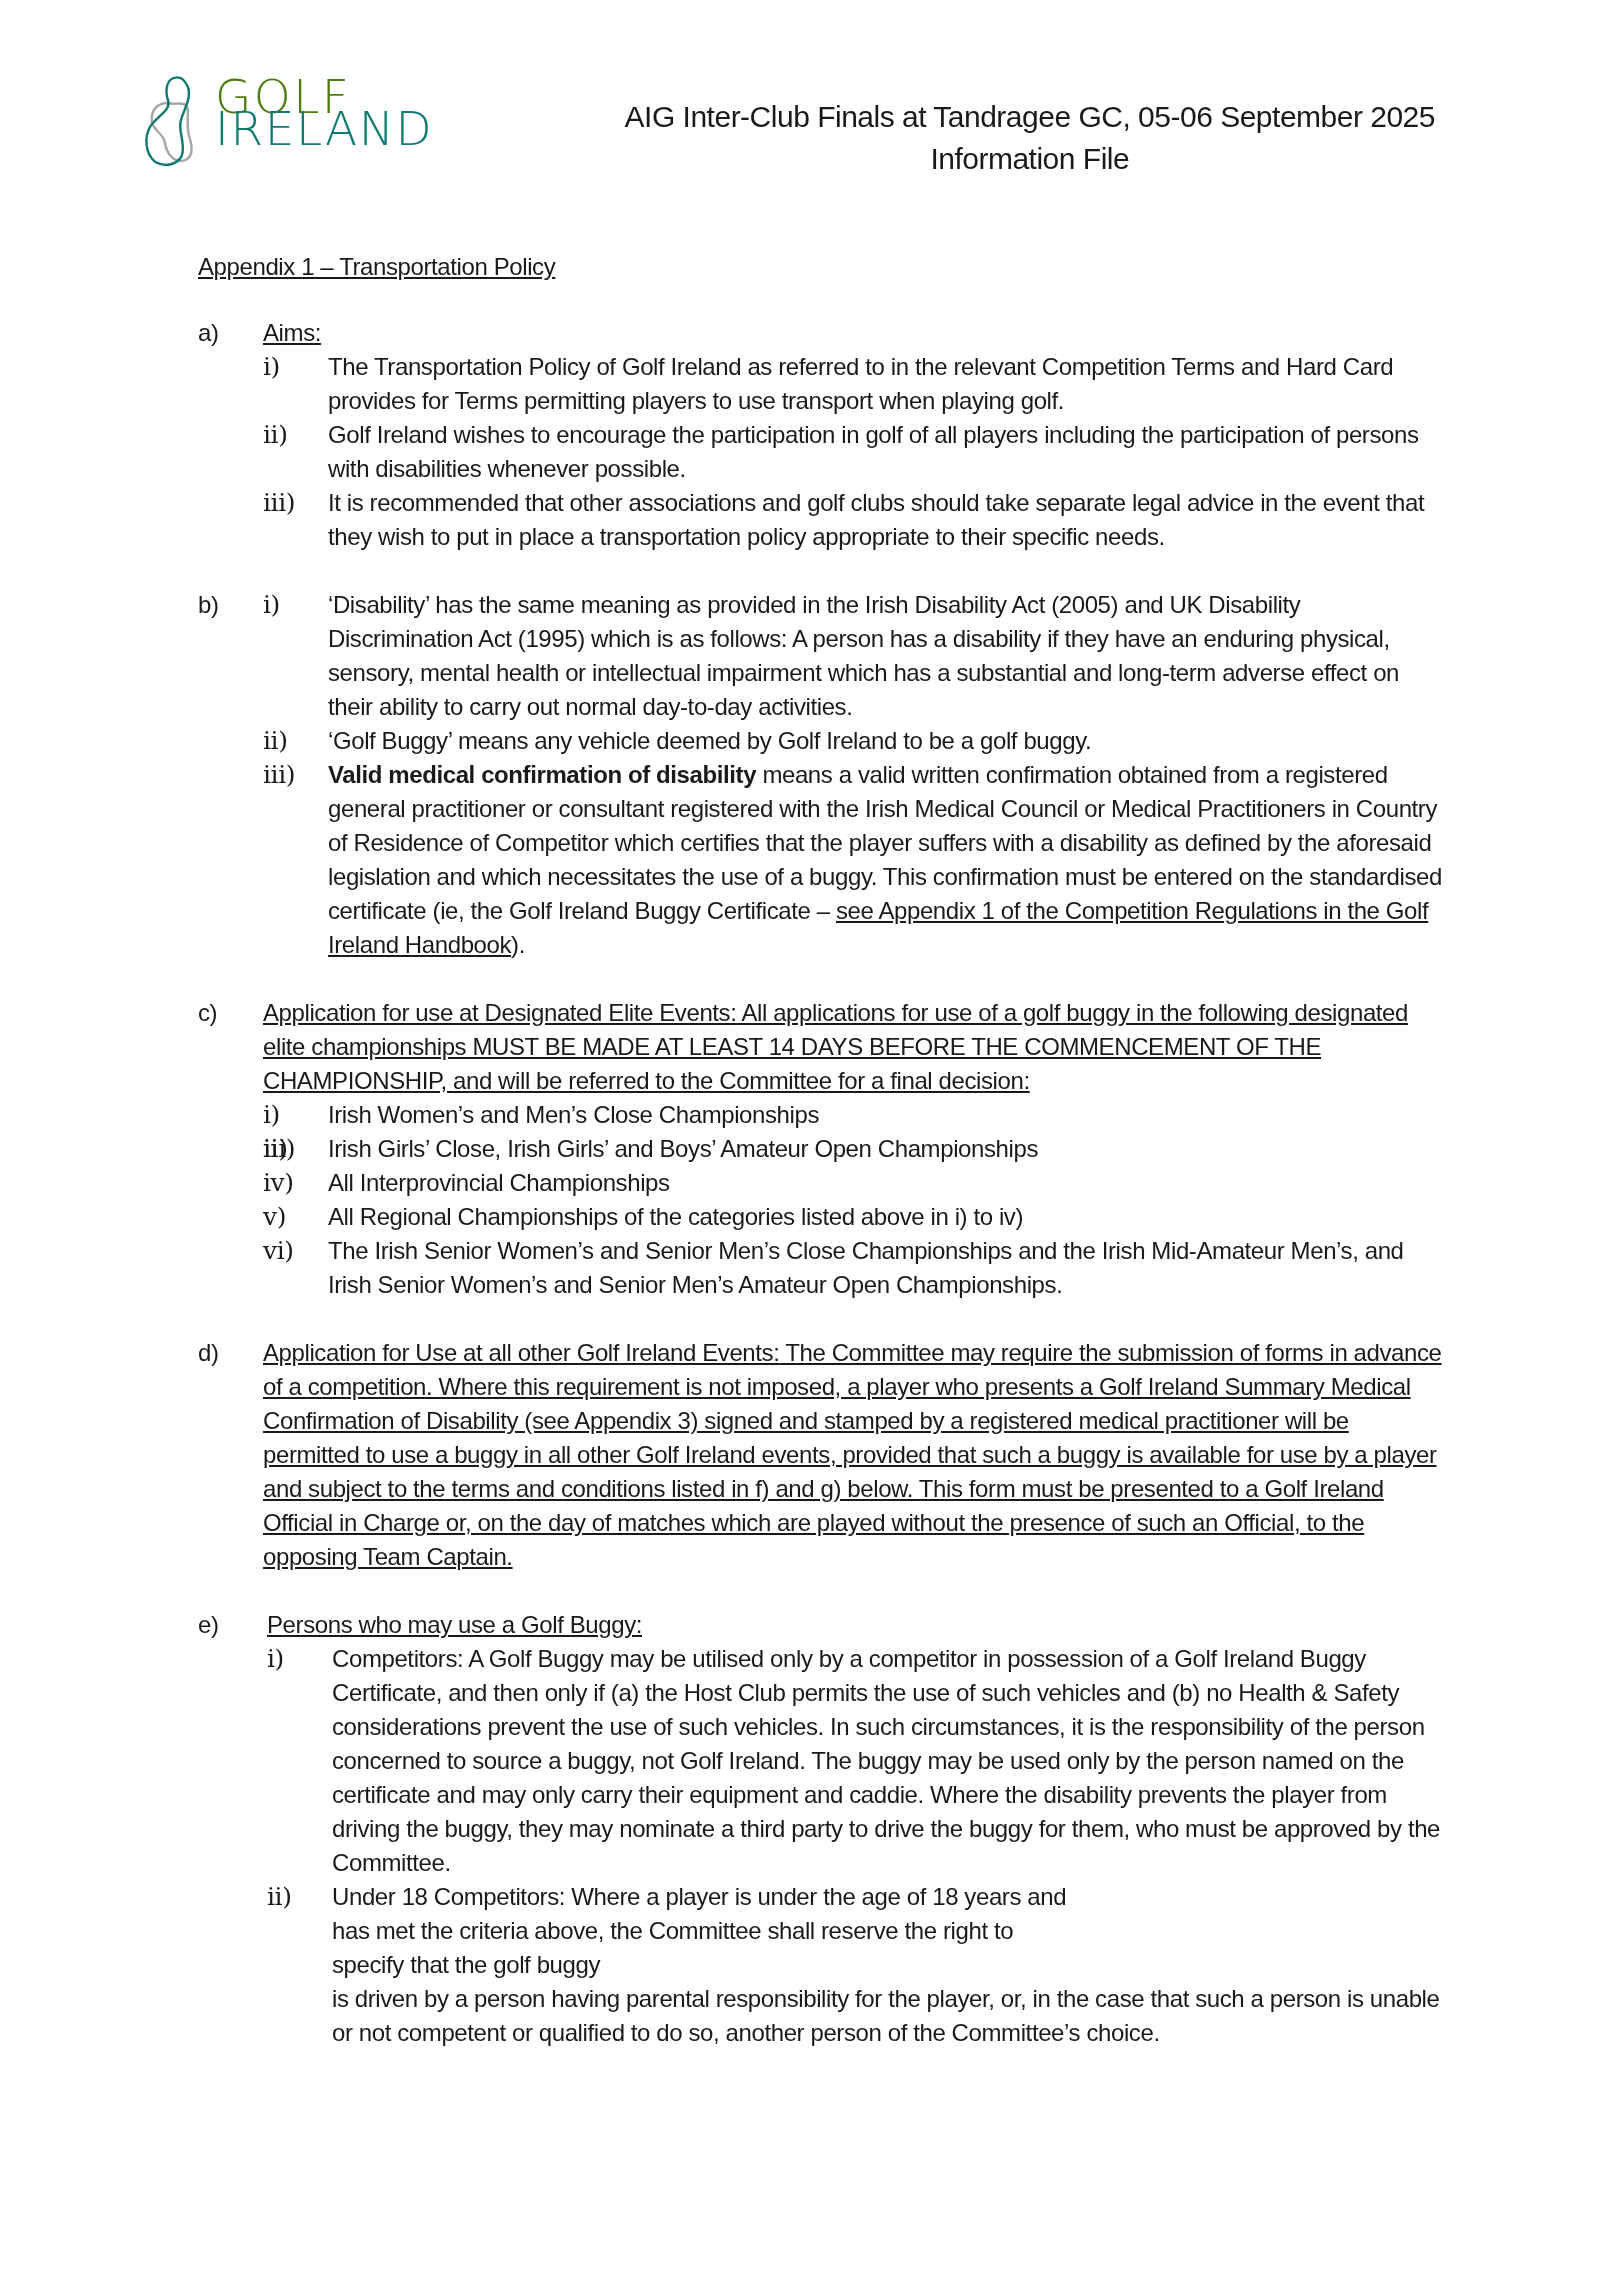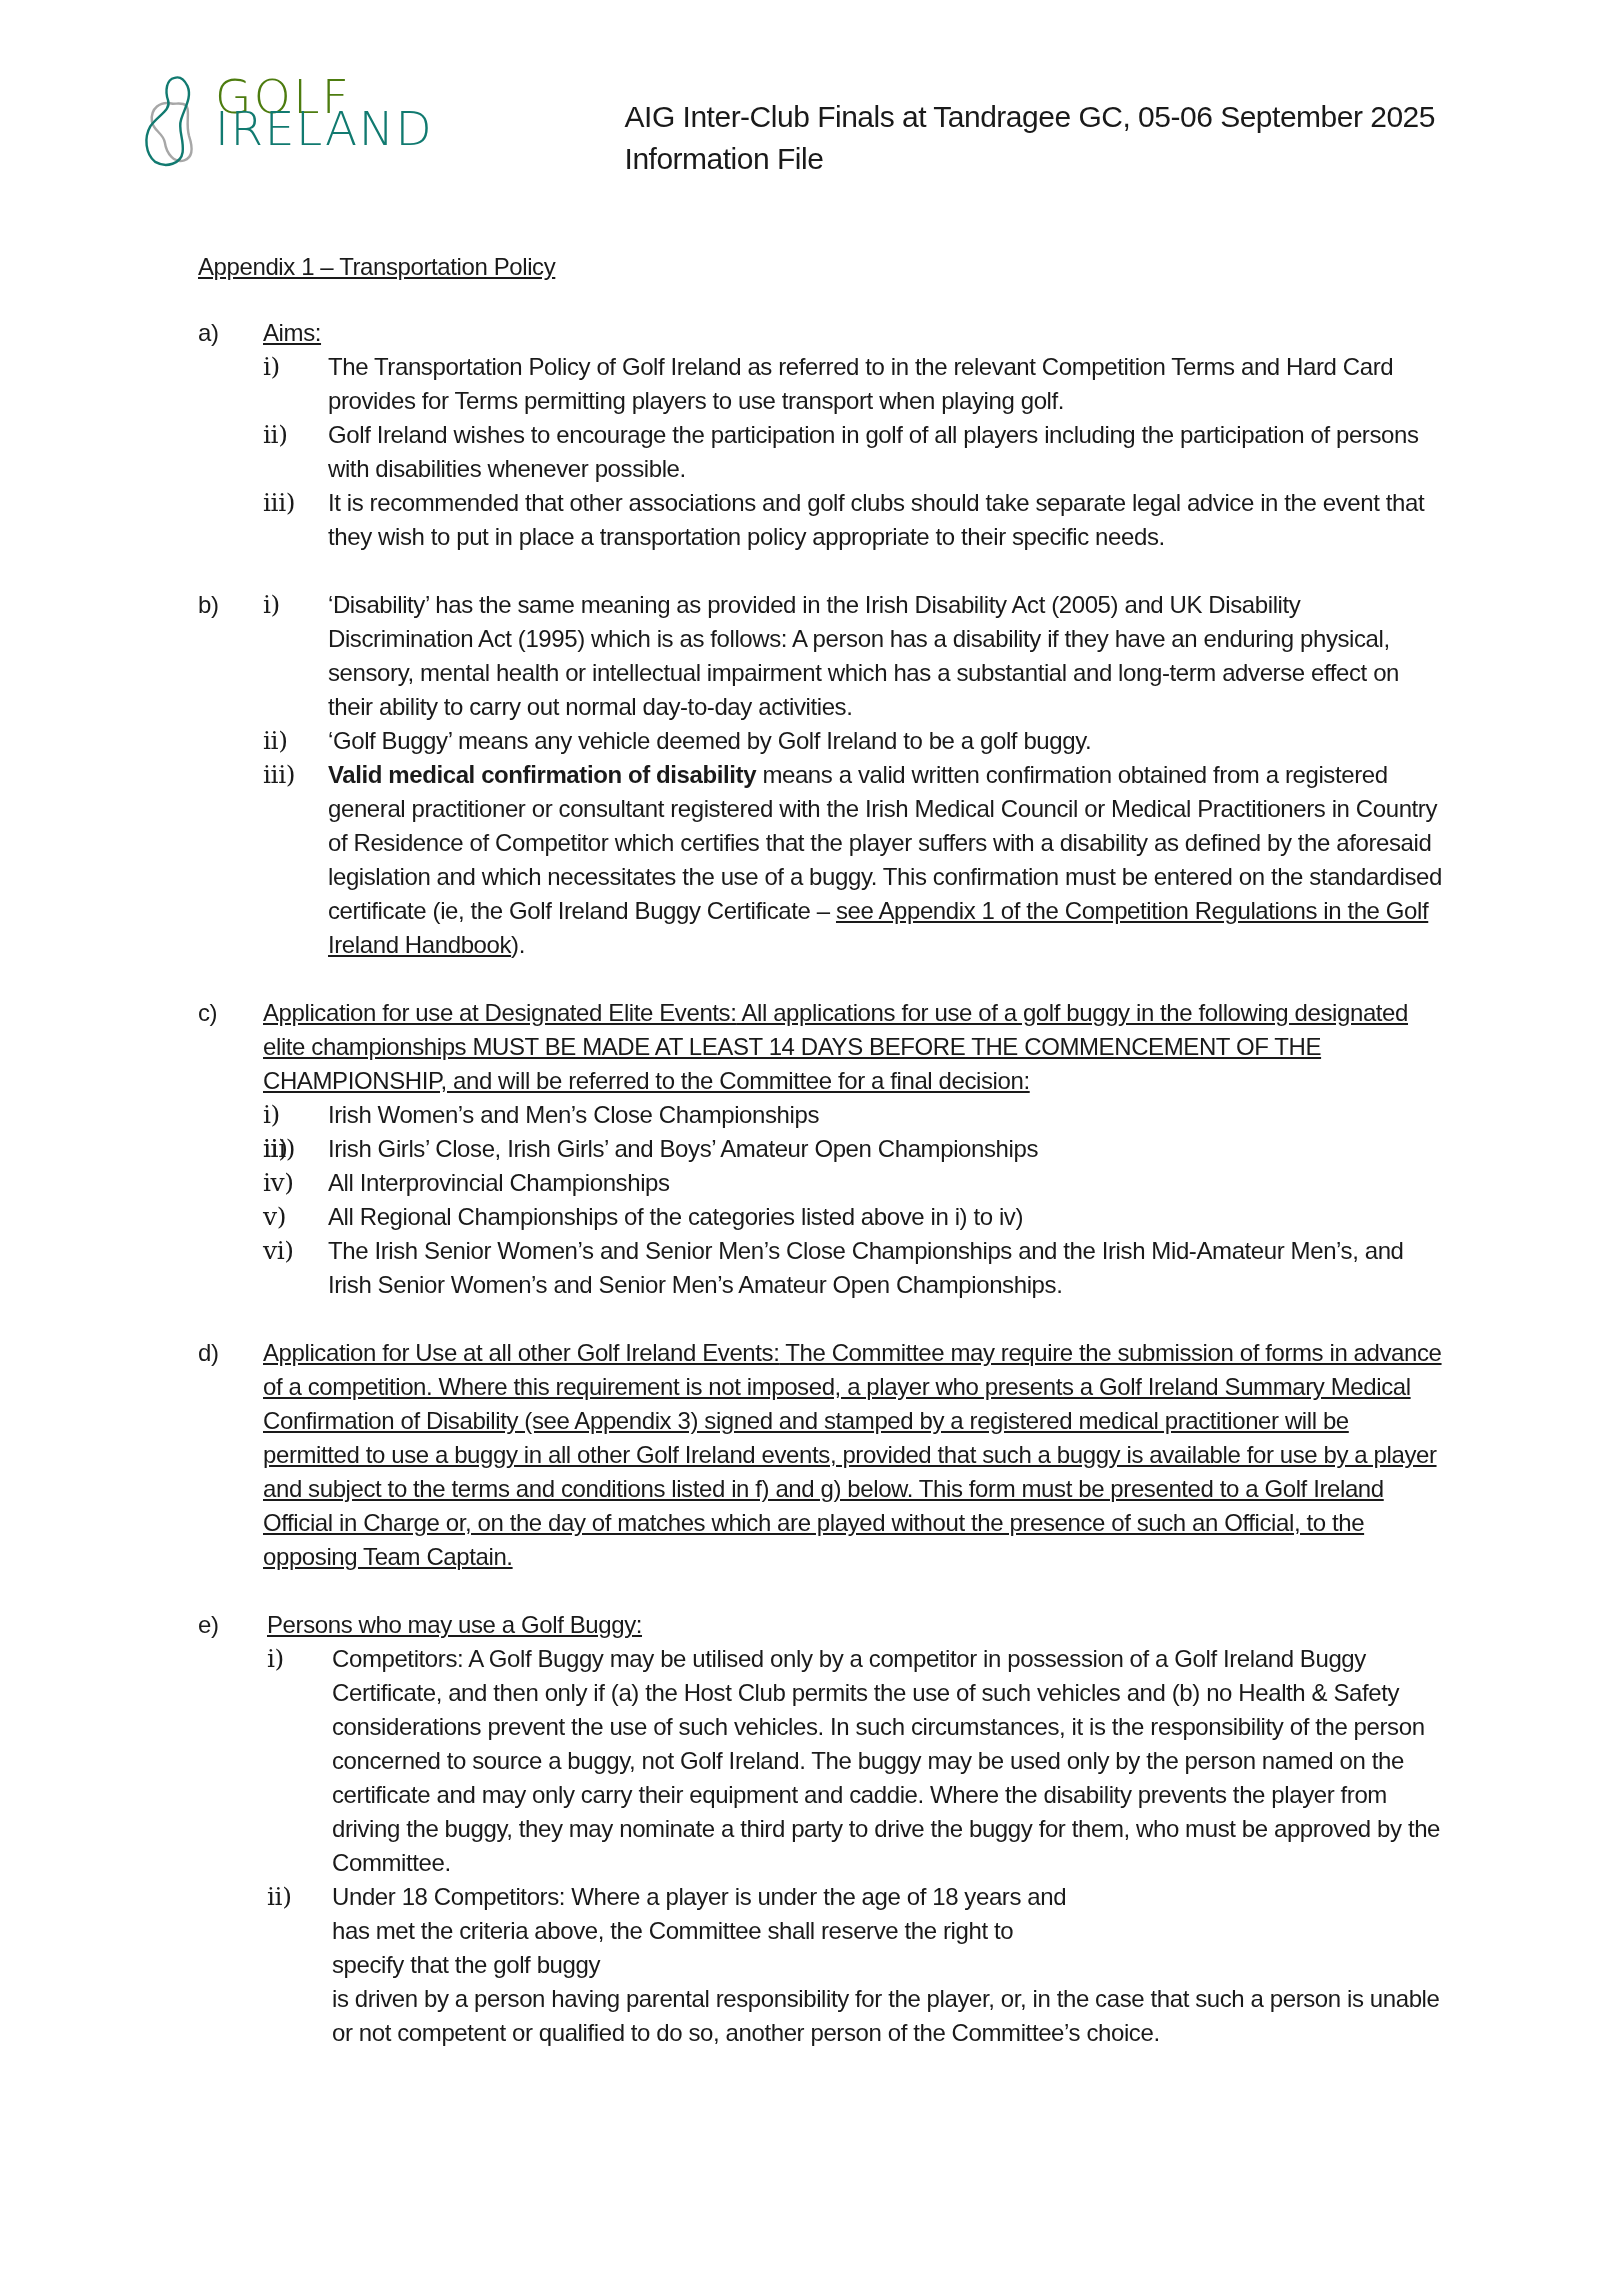--- a/index.html
+++ b/index.html
@@ -5,21 +5,21 @@
   html, body { margin: 0; padding: 0; background: #ffffff; }
   body {
     width: 1623px; height: 2295px; position: relative; overflow: hidden;
     font-family: "Liberation Sans", sans-serif; color: #1a1a1a;
   }
   .logo { position: absolute; left: 142px; top: 73px; width: 308px; height: 97px; }
   .logo svg { position: absolute; left: 0; top: 0; }
   .logo-text { position: absolute; left: 73px; top: 0; font-family: "DejaVu Sans", sans-serif; font-weight: 300; line-height: 1; }
   .logo-golf { position: absolute; left: 0; top: 0; font-size: 47px; color: #4d7c0f; letter-spacing: 2.4px; }
   .logo-ireland { position: absolute; left: 0; top: 32px; font-size: 47px; color: #117a70; letter-spacing: 1.6px; }
-  .header-right { position: absolute; right: 188px; top: 96px; text-align: left; font-size: 30px; line-height: 42px; letter-spacing: -0.5px; }
+  .header-right { position: absolute; right: 188px; top: 96px; text-align: center; font-size: 30px; line-height: 42px; letter-spacing: -0.5px; }
   .content { position: absolute; left: 198px; top: 250px; width: 1250px; font-size: 24px; line-height: 34px; letter-spacing: -0.4px; }
   .appendix-title { margin: 0 0 32px 0; }
   .section { position: relative; margin-bottom: 34px; }
   .sec-letter { position: absolute; left: 0; top: 0; }
   .sec-body { margin-left: 65px; }
   .sec-e .sec-body { margin-left: 69px; }
   .sec-e .sec-letter { left: 0; }
   .u { text-decoration: underline; text-underline-offset: 2.4px; }
   .b { font-weight: bold; }
   .item { position: relative; padding-left: 65px; }

